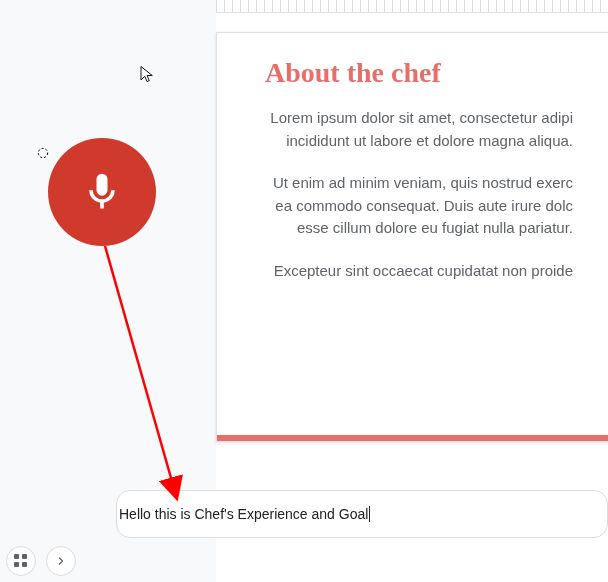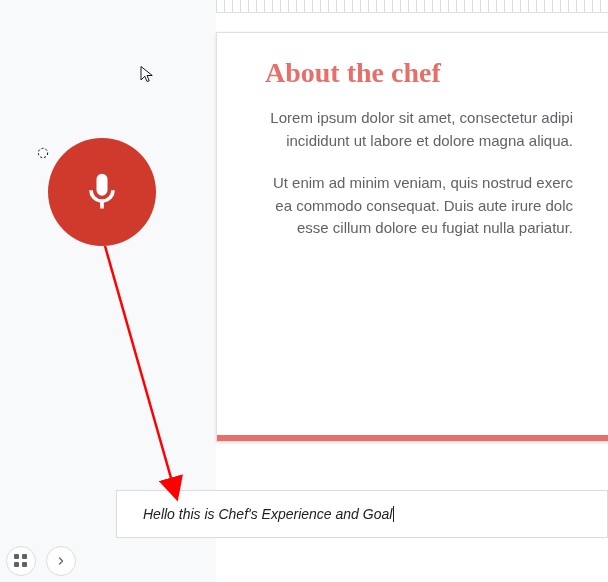--- a/index.html
+++ b/index.html
@@ -109,27 +109,26 @@
     z-index: 5;
   }
   .bottom-bar {
     position: absolute;
     left: 116px;
     right: 0;
     top: 490px;
     height: 46px;
     background: #fff;
     border: 1px solid #dadce0;
-    border-radius: 0;
+    border-radius: 14px;
     display: flex;
     align-items: center;
-    padding: 0 26px;
+    padding: 0 2px;
     font-size: 14px;
     color: #202124;
-    font-style: italic;
   }
   .caret {
     display: inline-block;
     width: 1px;
     height: 16px;
     background: #202124;
     margin-left: 1px;
   }
   .toolbar {
     position: absolute;
@@ -169,20 +168,21 @@
 
 <div class="sidebar"></div>
 
 <div class="ruler"></div>
 
 <div class="doc-area">
   <div class="doc-inner">
     <h1 class="title">About the chef</h1>
     <p class="para">Lorem ipsum dolor sit amet, consectetur adipi incididunt ut labore et dolore magna aliqua.</p>
     <p class="para">Ut enim ad minim veniam, quis nostrud exerc ea commodo consequat. Duis aute irure dolc esse cillum dolore eu fugiat nulla pariatur.</p>
+    <p class="para">Excepteur sint occaecat cupidatat non proide</p>
   </div>
   <div class="hr-bar"></div>
 </div>
 
 <div class="mic-btn">
   <svg class="mic-svg" viewBox="0 0 24 24">
     <path d="M12 14a3 3 0 0 0 3-3V5a3 3 0 0 0-6 0v6a3 3 0 0 0 3 3zm5-3a5 5 0 0 1-10 0H5a7 7 0 0 0 6 6.92V21h2v-3.08A7 7 0 0 0 19 11h-2z"></path>
   </svg>
 </div>
 

